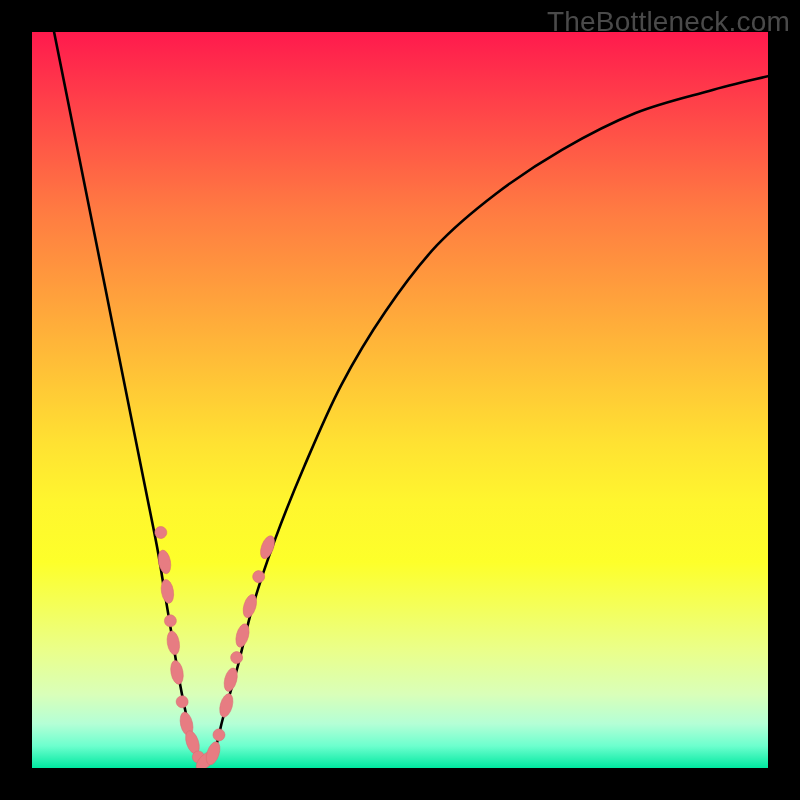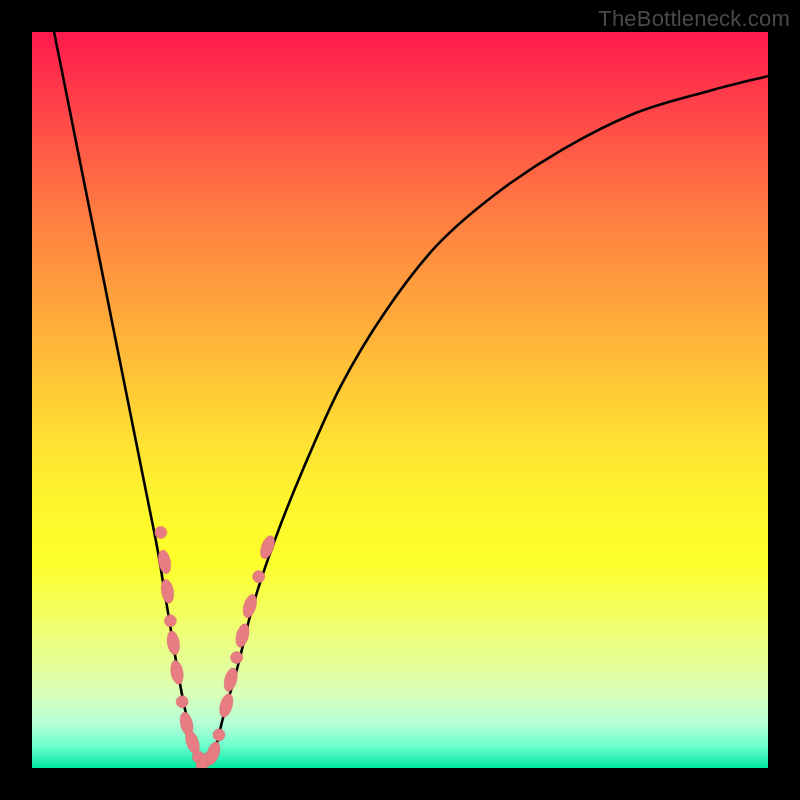--- a/index.html
+++ b/index.html
@@ -47,21 +47,21 @@
       #b4ffd6 94%,
       #6dffce 97%,
       #00e8a0 100%
     );
   }
   .watermark {
     position: absolute;
     top: 6px;
     right: 10px;
     color: #4a4a4a;
-    font-size: 22px;
+    font-size: 28px;
     letter-spacing: 0.2px;
     user-select: none;
   }
   svg.overlay {
     position: absolute;
     inset: 0;
   }
 </style>
 </head>
 <body>

